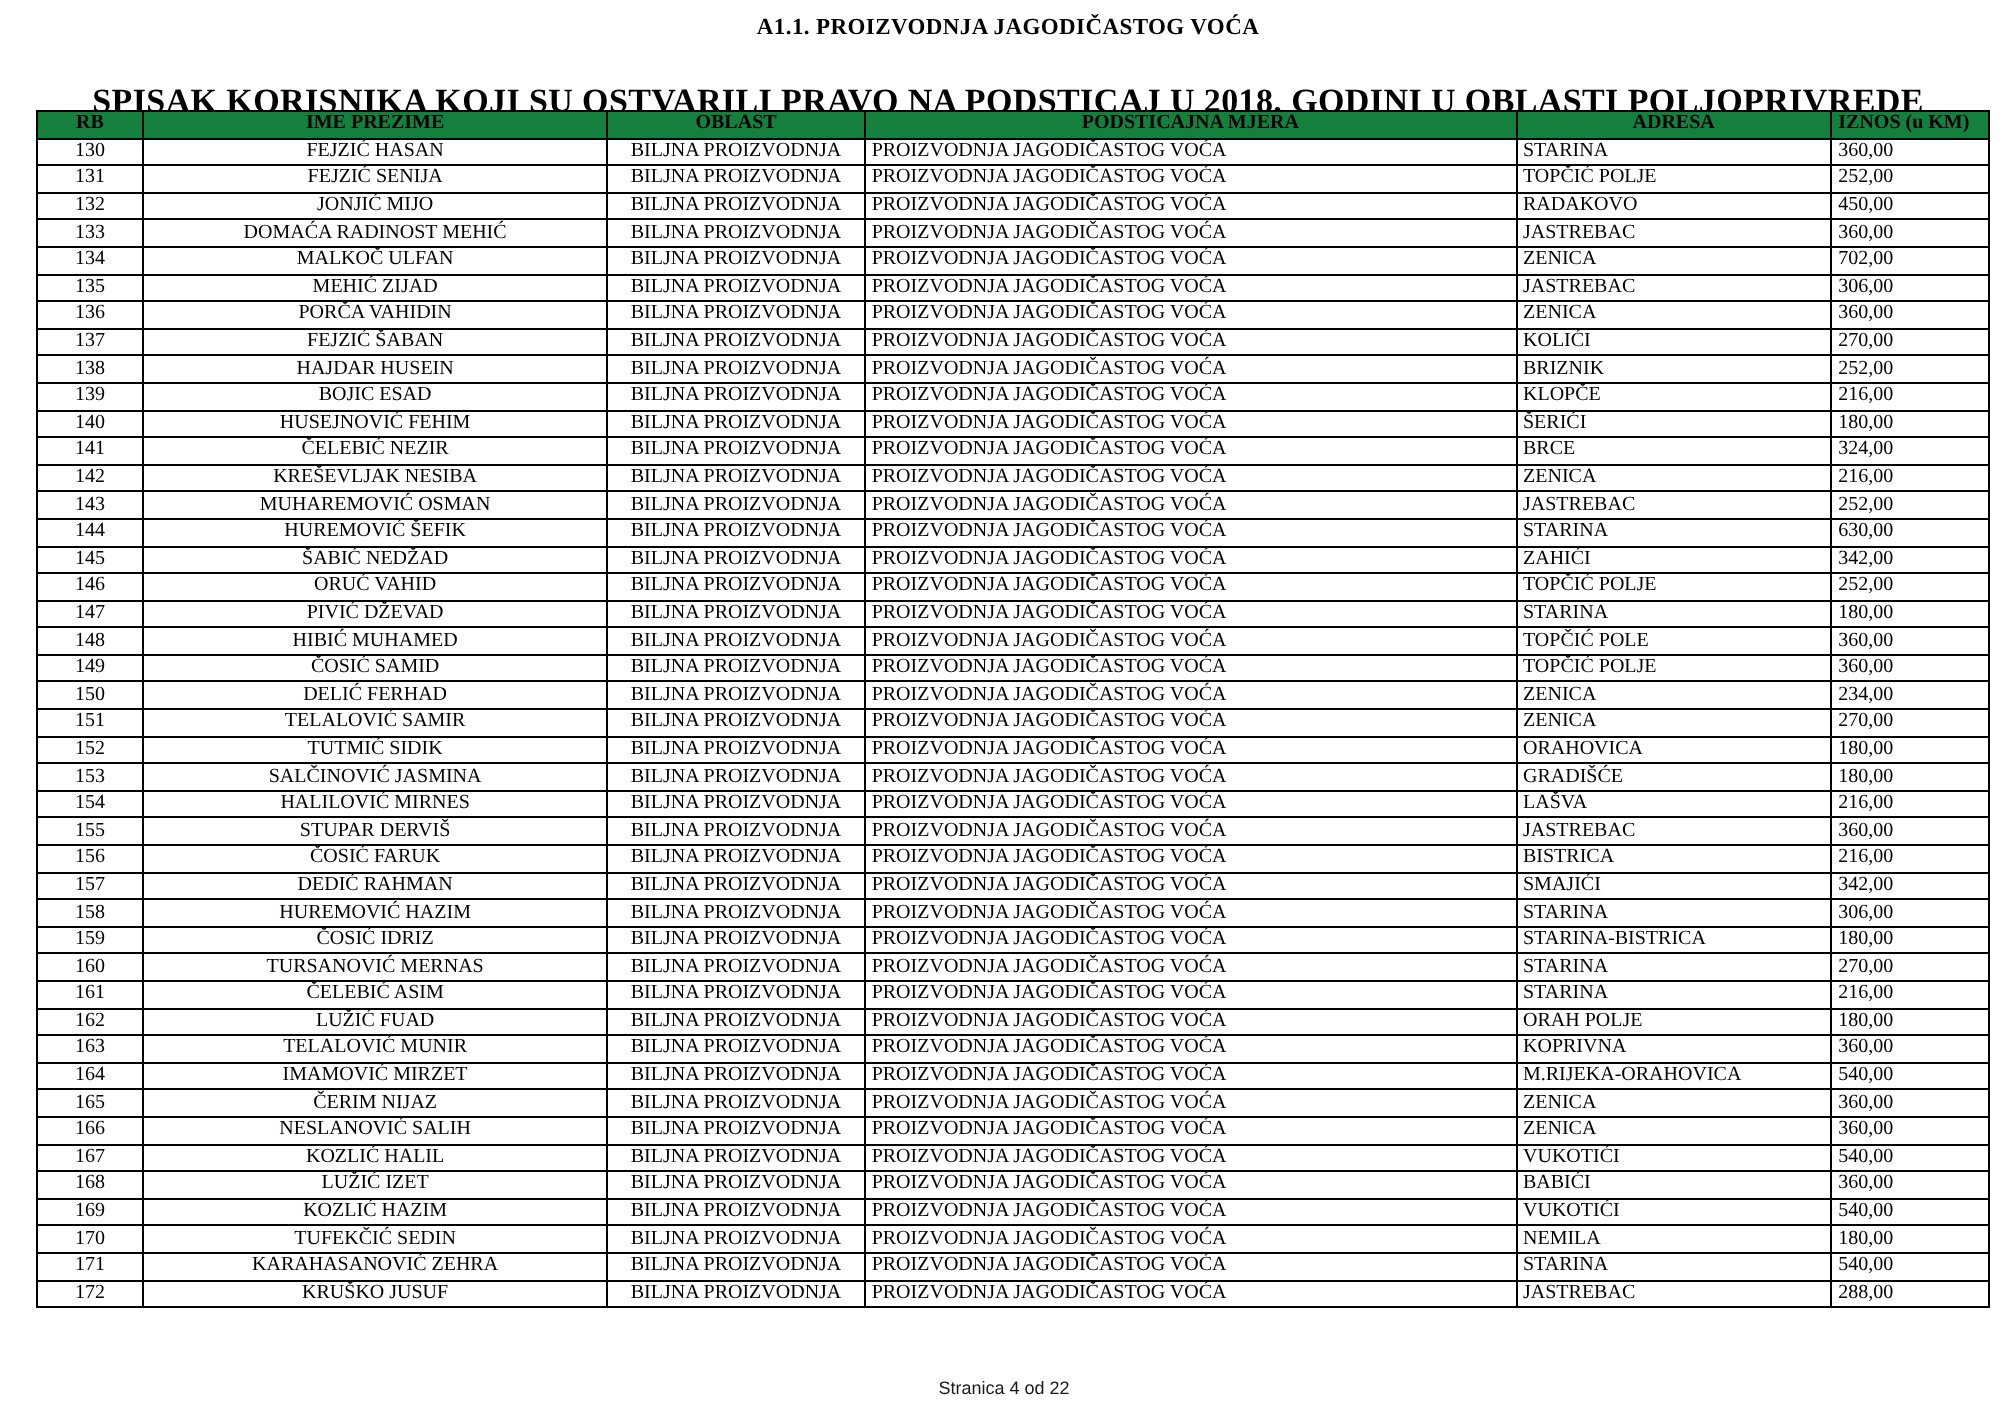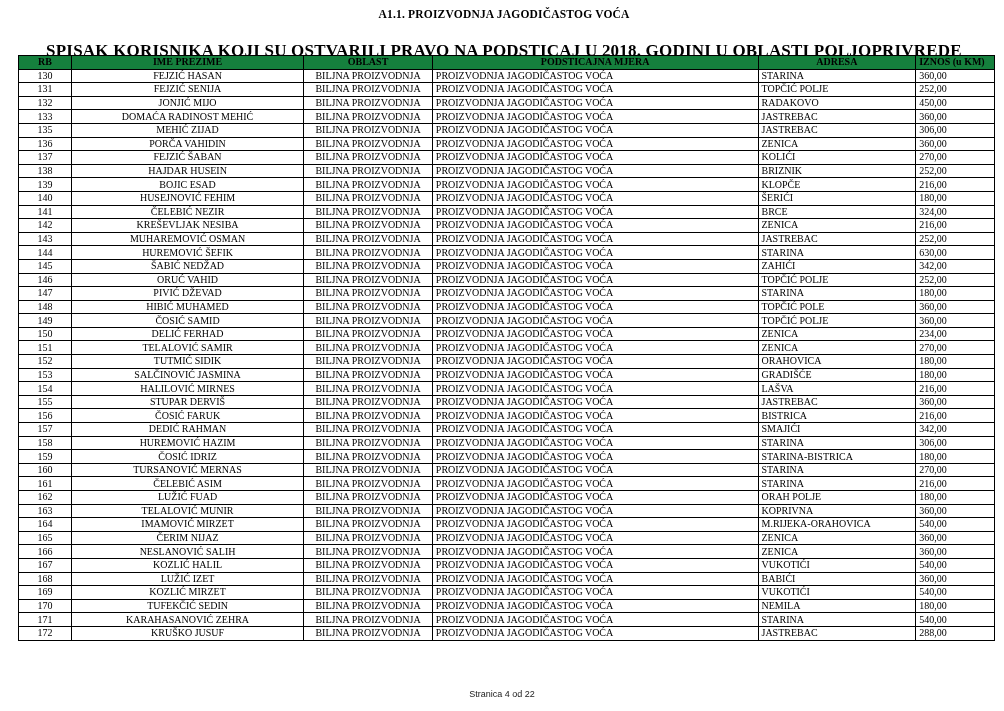--- a/index.html
+++ b/index.html
@@ -127,20 +127,28 @@
         </tr>
         <tr>
           <td class="col-rb">133</td>
           <td class="col-name">DOMAĆA RADINOST MEHIĆ</td>
           <td class="col-oblast">BILJNA PROIZVODNJA</td>
           <td class="col-mjera">PROIZVODNJA JAGODIČASTOG VOĆA</td>
           <td class="col-adresa">JASTREBAC</td>
           <td class="col-iznos">360,00</td>
         </tr>
         <tr>
+          <td class="col-rb">134</td>
+          <td class="col-name">MALKOČ ULFAN</td>
+          <td class="col-oblast">BILJNA PROIZVODNJA</td>
+          <td class="col-mjera">PROIZVODNJA JAGODIČASTOG VOĆA</td>
+          <td class="col-adresa">ZENICA</td>
+          <td class="col-iznos">702,00</td>
+        </tr>
+        <tr>
           <td class="col-rb">135</td>
           <td class="col-name">MEHIĆ ZIJAD</td>
           <td class="col-oblast">BILJNA PROIZVODNJA</td>
           <td class="col-mjera">PROIZVODNJA JAGODIČASTOG VOĆA</td>
           <td class="col-adresa">JASTREBAC</td>
           <td class="col-iznos">306,00</td>
         </tr>
         <tr>
           <td class="col-rb">136</td>
           <td class="col-name">PORČA VAHIDIN</td>
@@ -400,21 +408,21 @@
         <tr>
           <td class="col-rb">168</td>
           <td class="col-name">LUŽIĆ IZET</td>
           <td class="col-oblast">BILJNA PROIZVODNJA</td>
           <td class="col-mjera">PROIZVODNJA JAGODIČASTOG VOĆA</td>
           <td class="col-adresa">BABIĆI</td>
           <td class="col-iznos">360,00</td>
         </tr>
         <tr>
           <td class="col-rb">169</td>
-          <td class="col-name">KOZLIĆ MIRZET</td>
+          <td class="col-name">KOZLIĆ HAZIM</td>
           <td class="col-oblast">BILJNA PROIZVODNJA</td>
           <td class="col-mjera">PROIZVODNJA JAGODIČASTOG VOĆA</td>
           <td class="col-adresa">VUKOTIĆI</td>
           <td class="col-iznos">540,00</td>
         </tr>
         <tr>
           <td class="col-rb">170</td>
           <td class="col-name">TUFEKČIĆ SEDIN</td>
           <td class="col-oblast">BILJNA PROIZVODNJA</td>
           <td class="col-mjera">PROIZVODNJA JAGODIČASTOG VOĆA</td>

